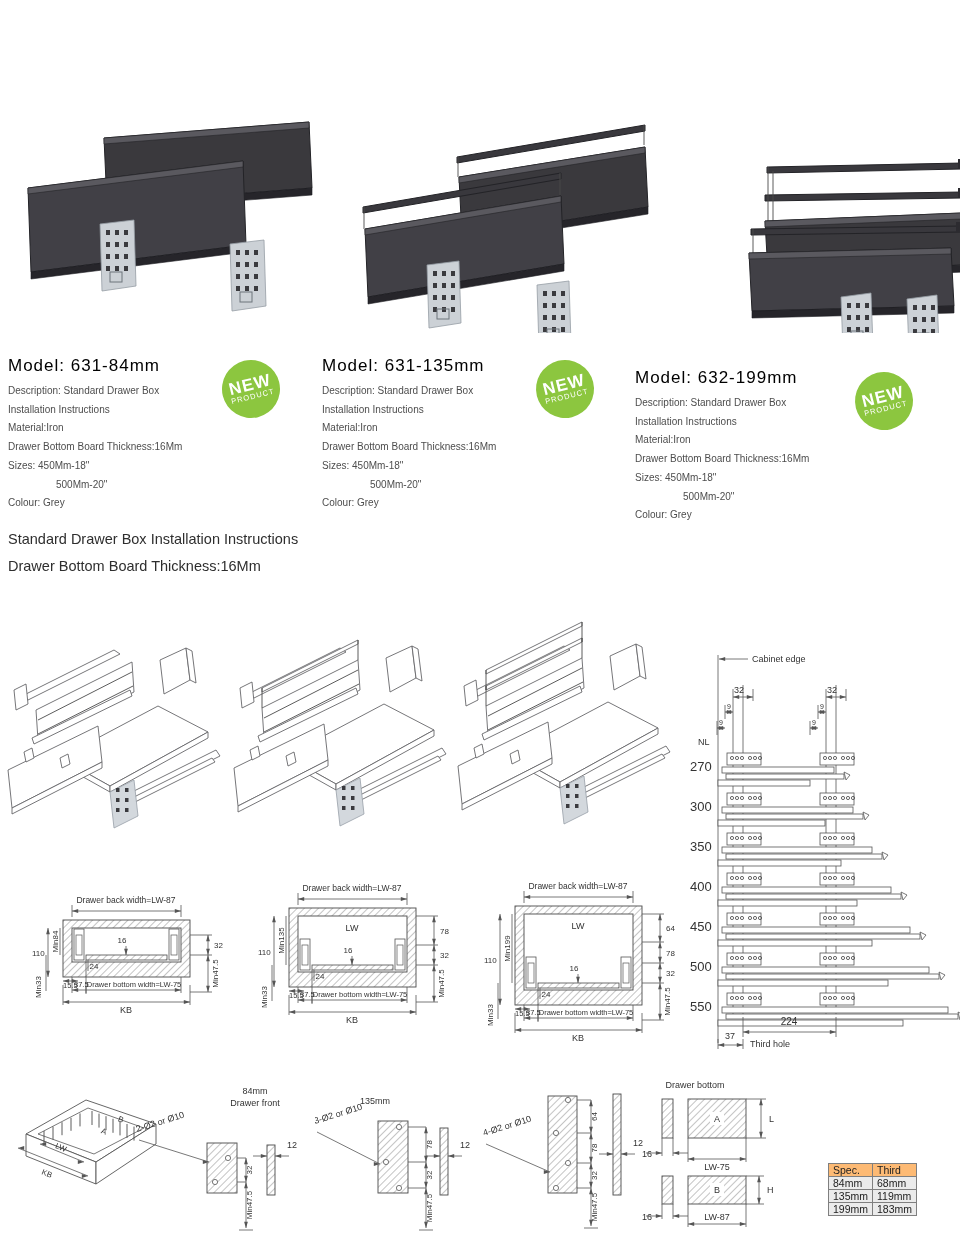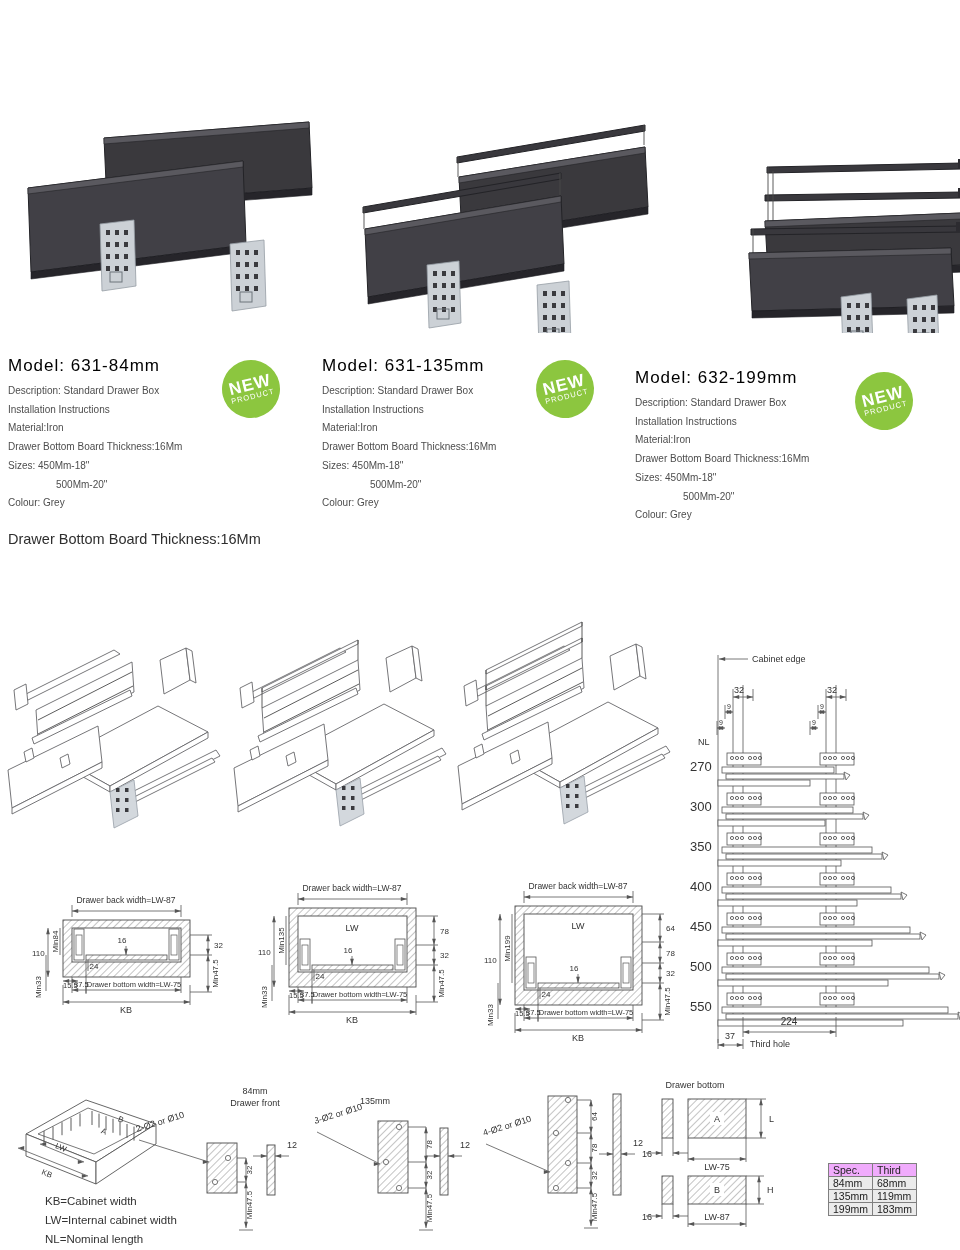--- a/index.html
+++ b/index.html
@@ -23,21 +23,21 @@
   .t7{font-size:7px}.t75{font-size:7.5px}.t8{font-size:8px}.t85{font-size:8.5px}
   .t9{font-size:9px}.t10{font-size:10px}.t13{font-size:13px}
   .dl{stroke:#555;stroke-width:0.8;fill:none}
   .fr{stroke:#4a4a4a;stroke-width:0.9;fill:none}
   
   .legend div{font-size:11.5px;color:#333;line-height:19px;}
   
   table.spec{border-collapse:collapse;font-size:10.5px;color:#222;}
   table.spec td,table.spec th{border:1px solid #7f7f7f;padding:0 4px;height:12px;
        font-weight:normal;text-align:left;background:#ebebeb;}
-  table.spec th{background:#f0abfc;}
+  table.spec th{background:#fdba74;}
 </style>
 </head>
 <body>
 
 <div class="page">
 
   <div class="abs" style="left:12px;top:92px;width:330px;height:238px" id="photo1"><svg width="330" height="238" viewBox="0 0 330 238" xmlns="http://www.w3.org/2000/svg">
         <polygon points="92,46 297,30 300,96 95,112" fill="#3a393d" stroke="#232327" stroke-width="1"></polygon>
         <polygon points="92,46 297,30 297,36 92,52" fill="#5a595f" stroke="#232327" stroke-width="0.6"></polygon>
         <polygon points="95,112 300,96 300,103 95,119" fill="#26252a" stroke="#1d1d21" stroke-width="0.6"></polygon>
@@ -218,20 +218,21 @@
       <p>Installation Instructions</p>
       <p>Material:Iron</p>
       <p>Drawer Bottom Board Thickness:16Mm</p>
       <p>Sizes: 450Mm-18"</p>
       <p class="indent">500Mm-20"</p>
       <p>Colour: Grey</p>
     </div>
   </div>
 
   <div class="abs intro" style="left:8px;top:526px">
+    <p>Standard Drawer Box Installation Instructions</p>
     <p>Drawer Bottom Board Thickness:16Mm</p>
   </div>
 
   <div class="abs" style="left:2px;top:610px;width:230px;height:255px" id="exploded1"><svg width="230" height="255" viewBox="0 0 230 255" xmlns="http://www.w3.org/2000/svg">
         <polygon points="20,86 112,40 118,44 26,90" fill="#fff" stroke="#66666a" stroke-width="0.9"></polygon>
         <polygon points="12,80 24,74 26,94 14,100" fill="#fff" stroke="#66666a" stroke-width="0.9"></polygon>
         <polygon points="34,100 130,52 132,82 36,130" fill="#fff" stroke="#66666a" stroke-width="0.9"></polygon>
         <line x1="36" y1="110" x2="130" y2="62" class="fr"></line>
         <line x1="36" y1="124" x2="131" y2="76" class="fr"></line>
         <polygon points="30,128 128,80 130,86 32,134" fill="#fff" stroke="#66666a" stroke-width="0.9"></polygon>
@@ -733,25 +734,20 @@
         <text x="95" y="52" class="t8" text-anchor="middle" transform="rotate(20 95 52)">A</text>
         <text x="52" y="68" class="t8" text-anchor="middle" transform="rotate(22 52 68)">LW</text>
         <line x1="32" y1="62" x2="76" y2="80" class="dl"></line>
         <polygon points="32,62 38.2,60.1 38.2,63.9" fill="#555"></polygon>
         <polygon points="76,80 69.8,78.1 69.8,81.9" fill="#555"></polygon>
         <text x="38" y="94" class="t8" text-anchor="middle" transform="rotate(22 38 94)">KB</text>
         <line x1="10" y1="66" x2="80" y2="94" class="dl"></line>
         <polygon points="10,66 16.2,64.1 16.2,67.9" fill="#555"></polygon>
         <polygon points="80,94 73.8,92.1 73.8,95.9" fill="#555"></polygon>
       </svg></div>
-  <div class="abs legend" style="left:45px;top:1192px">
-    <div>KB=Cabinet width</div>
-    <div>LW=Internal cabinet width</div>
-    <div>NL=Nominal length</div>
-  </div>
 
   <div class="abs" style="left:135px;top:1080px;width:165px;height:168px" id="drill1"><svg width="168" height="170" viewBox="0 0 168 170" xmlns="http://www.w3.org/2000/svg">
         <defs>
           <pattern id="h_dr0" width="5" height="5" patternUnits="userSpaceOnUse" patternTransform="rotate(45)">
             <line x1="0" y1="0" x2="0" y2="5" stroke="#8a8a8a" stroke-width="1"></line>
           </pattern>
         </defs>
         <text x="120" y="14" class="t9" text-anchor="middle">84mm</text>
         <text x="120" y="26" class="t9" text-anchor="middle">Drawer front</text>
         <rect x="72" y="63" width="30" height="50" fill="url(#h_dr0)" stroke="#4a4a4a" stroke-width="0.9"></rect>

